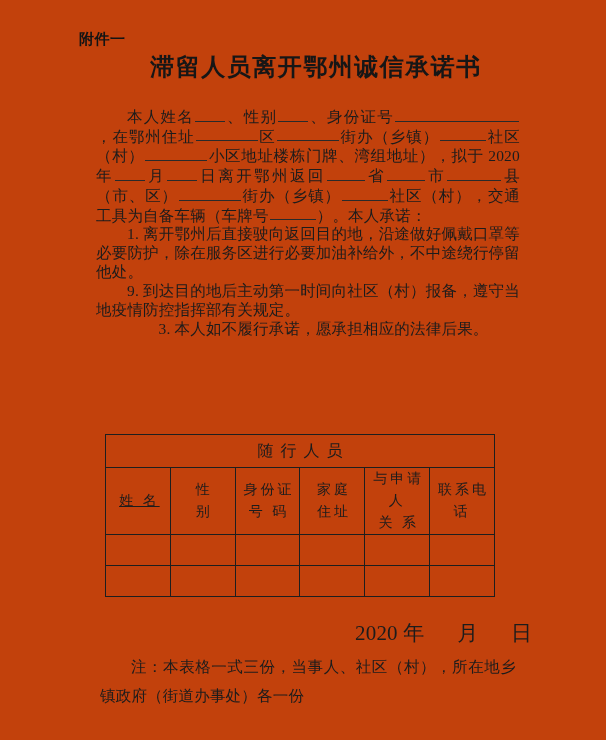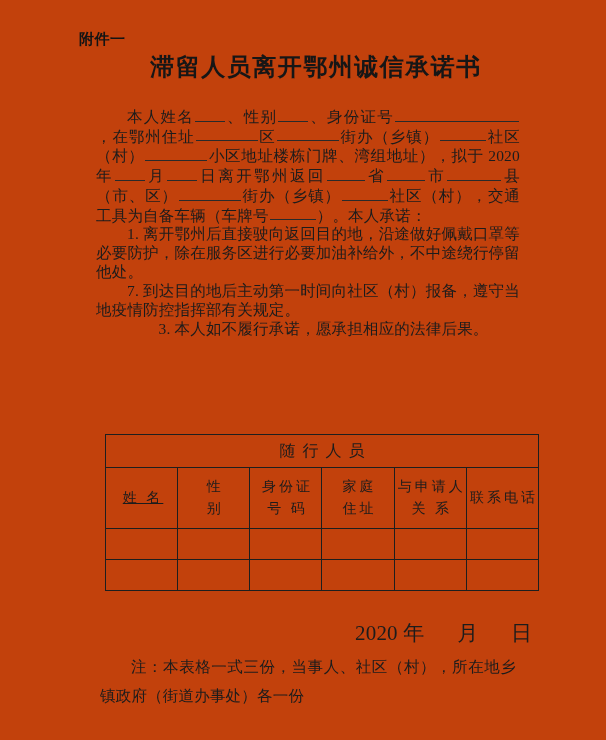--- a/index.html
+++ b/index.html
@@ -80,21 +80,21 @@
   .ln.w5  { width: 46px; }
   .ln.w6  { width: 54px; }
   .ln.w7  { width: 62px; }
   .ln.w14 { width: 124px; }
 
   
   .roster {
     position: absolute;
     left: 105px;
     top: 434px;
-    width: 434px;
+    width: 390px;
     border-collapse: collapse;
     table-layout: fixed;
   }
   .roster td, .roster th {
     border: 1px solid #1e1e1e;
     text-align: center;
     vertical-align: middle;
     font-size: 14px;
     font-weight: normal;
     color: #1c1c1c;
@@ -175,21 +175,21 @@
 <div class="page">
 
   <div class="attachment-label">附件一</div>
 
   <div class="doc-title">滞留人员离开鄂州诚信承诺书</div>
 
   <div class="body-block">
     <p class="para"><span>本人姓名</span><span class="ln w3"></span><span>、性别</span><span class="ln w3"></span><span>、身份证号</span><span class="ln w14"></span><span>，</span><span>在鄂州住址</span><span class="ln w7"></span><span>区</span><span class="ln w7"></span><span>街办（乡镇）</span><span class="ln w5"></span><span>社区</span><span>（村）</span><span class="ln w7"></span><span>小区地址楼栋门牌、湾组地址），拟于 2020</span><span>年</span><span class="ln w3"></span><span>月</span><span class="ln w3"></span><span>日离开鄂州返回</span><span class="ln w4"></span><span>省</span><span class="ln w4"></span><span>市</span><span class="ln w6"></span><span>县（市、</span><span>区）</span><span class="ln w7"></span><span>街办（乡镇）</span><span class="ln w5"></span><span>社区（村），交通工具</span><span>为自备车辆（车牌号</span><span class="ln w5"></span><span>）。本人承诺：</span></p>
 
     <p class="para">1. 离开鄂州后直接驶向返回目的地，沿途做好佩戴口罩等必要防护，除在服务区进行必要加油补给外，不中途绕行停留他处。</p>
-    <p class="para">7. 到达目的地后主动第一时间向社区（村）报备，遵守当地疫情防控指挥部有关规定。</p>
+    <p class="para">9. 到达目的地后主动第一时间向社区（村）报备，遵守当地疫情防控指挥部有关规定。</p>
     <p class="para nojust">3. 本人如不履行承诺，愿承担相应的法律后果。</p>
   </div>
 
   <table class="roster">
     <tbody>
       <tr>
         <td class="tbl-title" colspan="6">随行人员</td>
       </tr>
       <tr>
         <td class="hd col-name">

